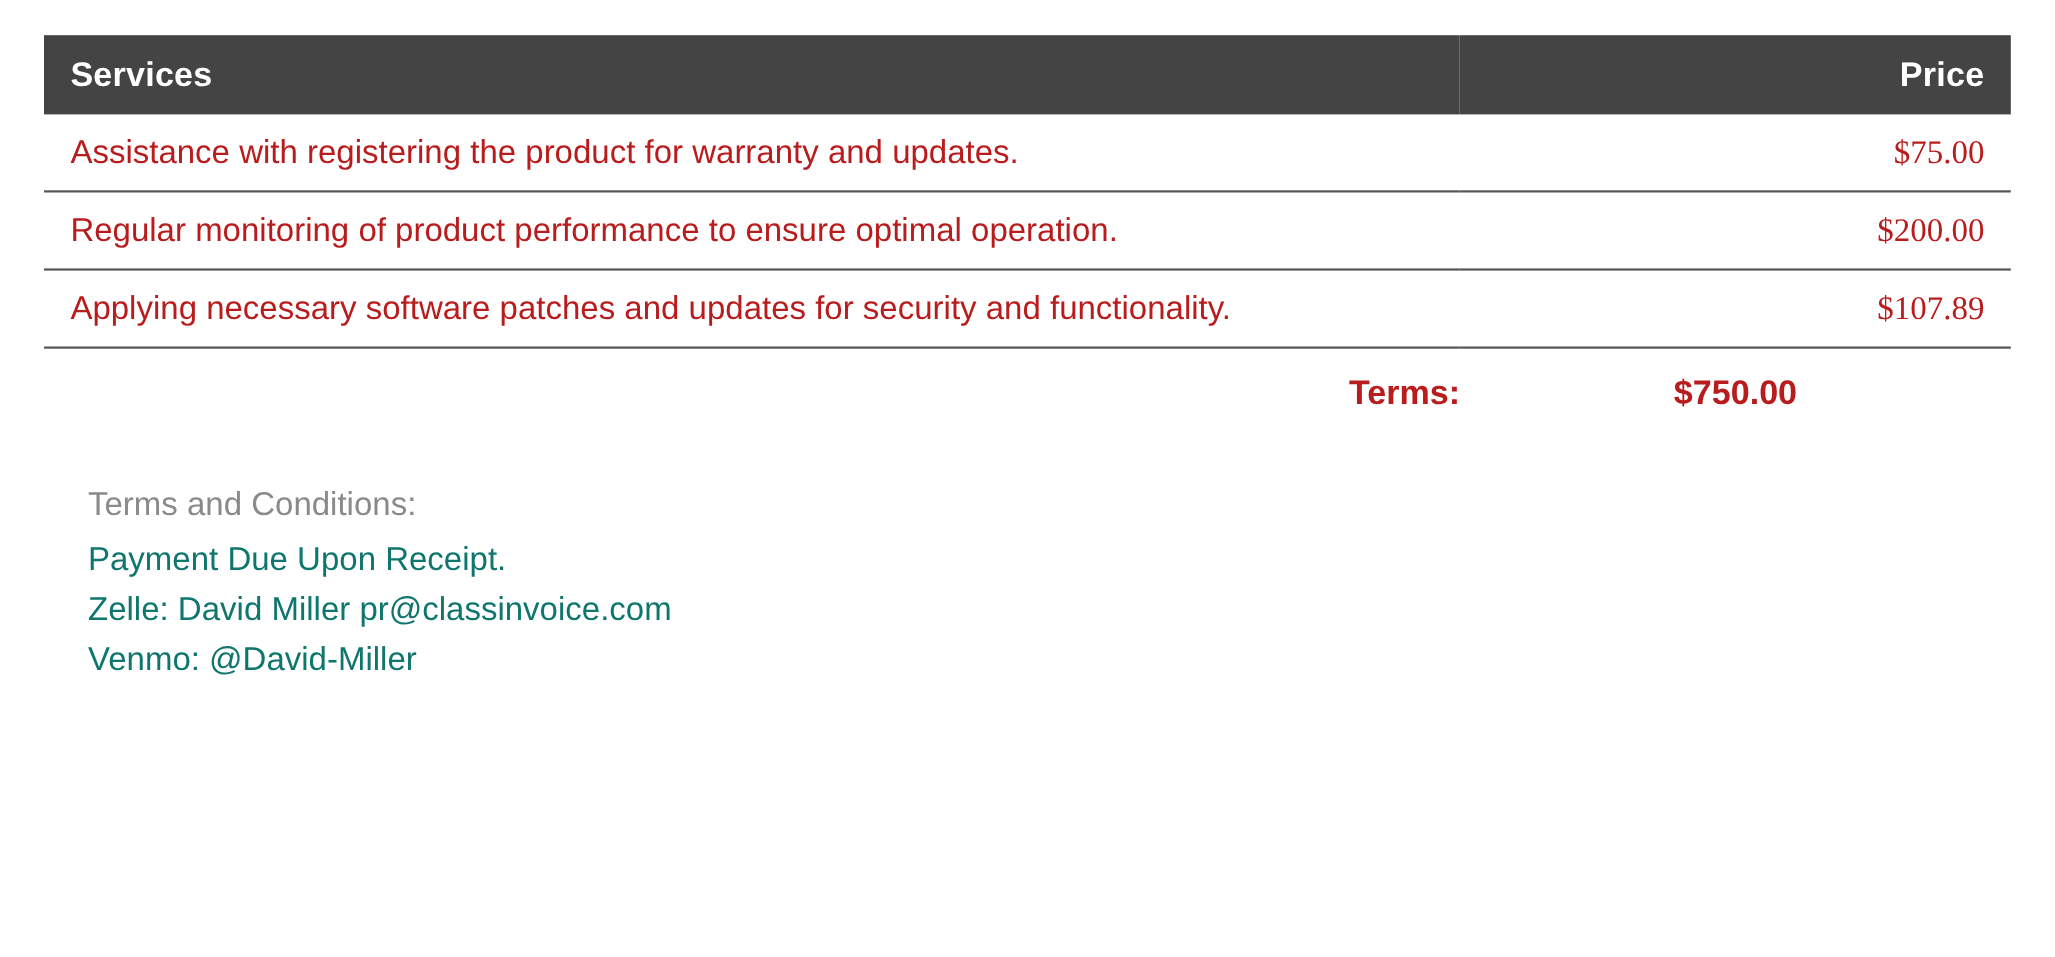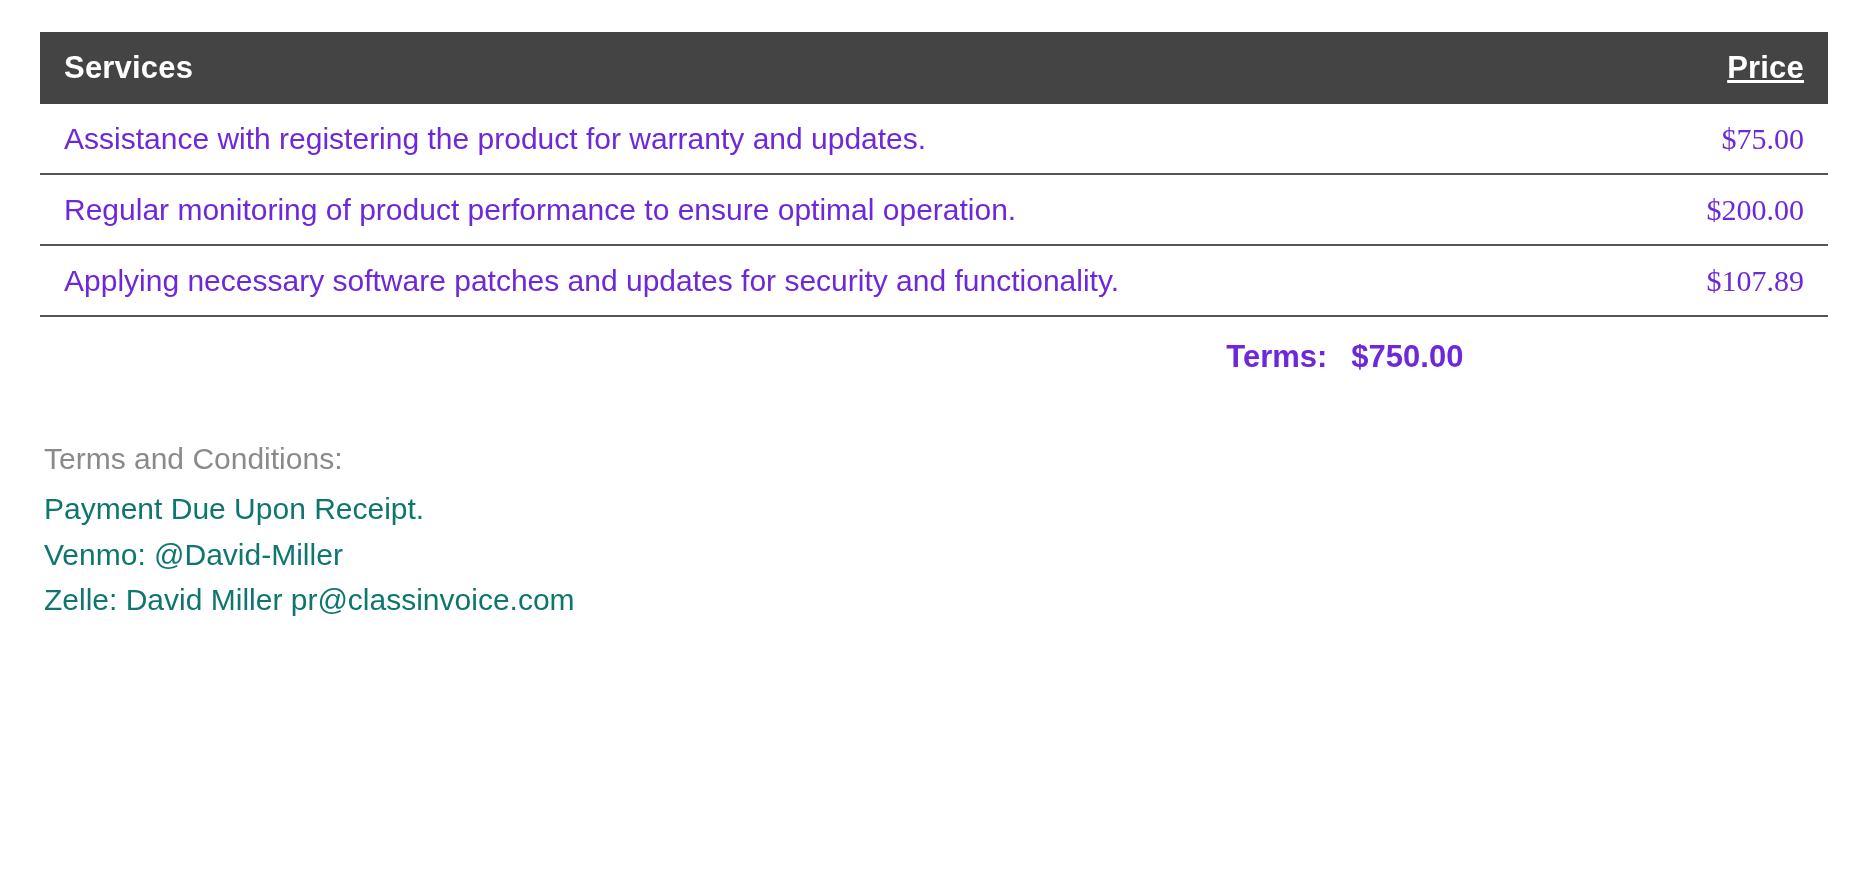--- a/index.html
+++ b/index.html
@@ -29,58 +29,58 @@
     background: #444444;
     color: #ffffff;
     font-size: 31px;
     font-weight: bold;
     padding: 18px 24px;
     text-align: left;
     letter-spacing: 0.2px;
   }
   table.services th.price-head {
     text-align: right;
-    text-decoration: underline;
   }
   table.services td {
     font-size: 30px;
     font-weight: normal;
     padding: 18px 24px 17px 24px;
     border-bottom: 2px solid #555555;
     vertical-align: middle;
-    color: #6d28d9;
+    color: #b91c1c;
   }
   table.services tr.item-row td.desc {
     text-align: left;
   }
   table.services tr.item-row td.price {
     text-align: right;
     white-space: nowrap;
     font-family: Liberation Serif, serif;
   }
   table.services tr.total-row td {
     border-bottom: none;
     font-weight: bold;
     font-size: 31px;
     padding-top: 22px;
   }
   table.services tr.total-row td.total-label {
     text-align: right;
     padding-right: 0;
   }
   table.services tr.total-row td.total-value {
-    text-align: left;
+    text-align: center;
     white-space: nowrap;
   }
   col.c-desc { width: 72%; }
   col.c-price { width: 28%; }
 
   .terms {
     margin-top: 50px;
     padding-left: 4px;
+    margin-left: 36px;
   }
   .terms-title {
     font-size: 30px;
     color: #8a8a8a;
     margin-bottom: 10px;
   }
   .terms-line {
     font-size: 30px;
     color: #0f766e;
     line-height: 1.52;
@@ -119,17 +119,17 @@
       <tr class="total-row">
         <td class="total-label">Terms:</td>
         <td class="total-value">$750.00</td>
       </tr>
     </tbody>
   </table>
 
   <div class="terms">
     <div class="terms-title">Terms and Conditions:</div>
     <div class="terms-line">Payment Due Upon Receipt.</div>
+    <div class="terms-line">Zelle: David Miller pr@classinvoice.com</div>
     <div class="terms-line">Venmo: @David-Miller</div>
-    <div class="terms-line">Zelle: David Miller pr@classinvoice.com</div>
   </div>
 
 </div>
 
 </body></html>

